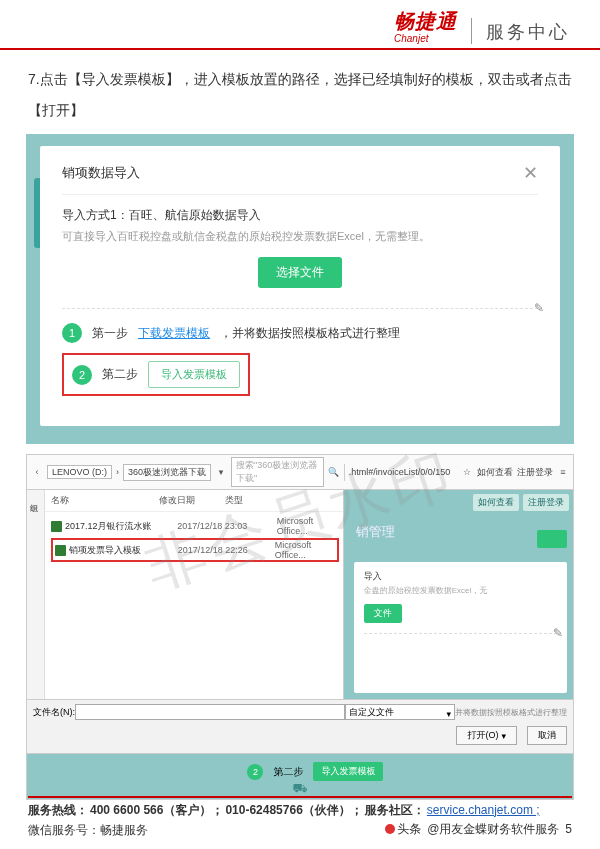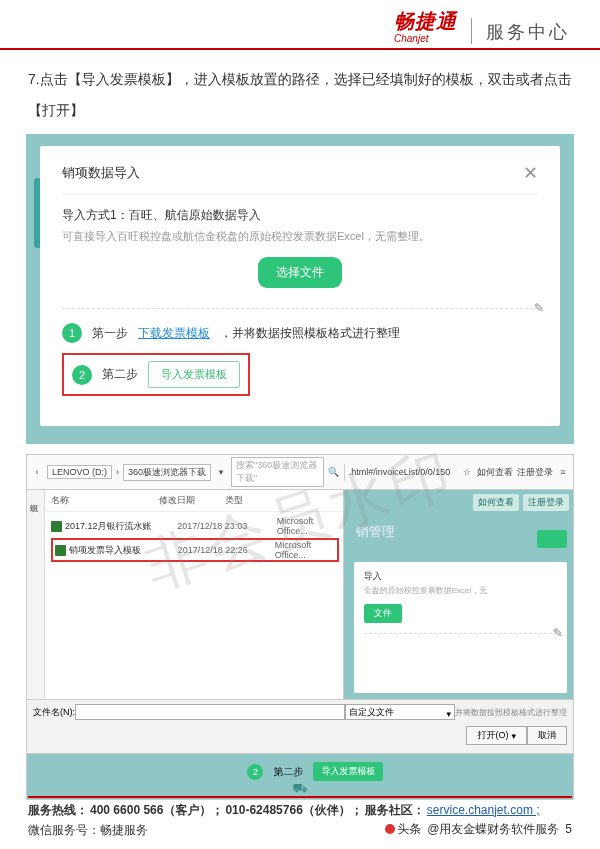--- a/index.html
+++ b/index.html
@@ -13,21 +13,21 @@
     .instruction { font-size: 14px; color: #333; padding: 14px 28px 0; line-height: 2.2; }
     .scrn-area { margin: 8px 26px 0; }
     
     .dlg1-wrap { background: #8fc7c6; padding: 12px 14px 18px; position: relative; }
     .dlg1-badge { position: absolute; left: 8px; top: 44px; width: 24px; height: 70px; background: #3ba39f; border-radius: 3px; }
     .dlg1 { background: #fff; border-radius: 2px; padding: 16px 22px 20px; position: relative; }
     .dlg1-title { display: flex; justify-content: space-between; align-items: center; font-size: 13px; color: #333; border-bottom: 1px solid #eee; padding-bottom: 10px; margin-bottom: 12px; }
     .close-x { font-size: 18px; color: #999; cursor: pointer; }
     .m1-t { font-size: 12px; color: #333; margin-bottom: 4px; }
     .m1-desc { font-size: 11px; color: #999; line-height: 1.6; }
-    .btn-green { display: inline-block; background: #2ec47a; color: #fff; font-size: 12px; padding: 7px 18px; border-radius: 9px; margin: 12px auto 6px; }
+    .btn-green { display: inline-block; background: #2ec47a; color: #fff; font-size: 12px; padding: 7px 18px; border-radius: 3px; margin: 12px auto 6px; }
     .center { text-align: center; }
     .divider { height: 0; border-top: 1px dashed #ddd; margin: 14px 0; position: relative; }
     .pen-icon { position: absolute; right: -6px; top: -8px; font-size: 12px; color: #888; }
     .step-row { display: flex; align-items: center; gap: 10px; font-size: 12px; color: #333; margin: 10px 0; }
     .step-num { width: 20px; height: 20px; border-radius: 50%; background: #2ec47a; color: #fff; display: flex; align-items: center; justify-content: center; font-size: 11px; }
     .link { color: #1e88e5; text-decoration: underline; }
     .btn-outline { border: 1px solid #8bd4a8; color: #3cb878; font-size: 11px; padding: 5px 12px; border-radius: 2px; }
     .step2-box { border: 2px solid #e03030; padding: 6px 8px; display: inline-flex; align-items: center; gap: 10px; }
     
     .fp-wrap { margin-top: 10px; position: relative; }
@@ -54,21 +54,21 @@
     .fp-r-badge { position: absolute; right: 6px; top: 40px; width: 30px; height: 18px; background: #2ec47a; border-radius: 2px; }
     .fp-r-panel { position: absolute; right: 6px; top: 72px; left: 10px; bottom: 6px; background: #fff; border-radius: 2px; font-size: 9px; padding: 8px 10px; }
     .fp-r-lbl { color: #444; }
     .fp-r-desc { color: #aaa; font-size: 8px; margin-top: 2px; }
     .mini-btn { display: inline-block; background: #2ec47a; color: #fff; padding: 3px 10px; border-radius: 2px; margin-top: 8px; font-size: 9px; }
     
     .fp-bottom { background: #f2f2f2; border: 1px solid #ccc; border-top: none; padding: 4px 6px 8px; font-size: 9px; }
     .fp-b-row1 { display: flex; align-items: center; }
     .fp-input { flex: 1; border: 1px solid #aaa; height: 16px; background: #fff; }
     .fp-sel2 { width: 110px; border: 1px solid #aaa; height: 16px; background: #fff; font-size: 9px; padding: 0 3px; display: flex; align-items: flex-end; justify-content: space-between; }
-    .fp-b-row2 { display: flex; justify-content: flex-end; margin-top: 6px; align-items: center; }
+    .fp-b-row2 { display: flex; justify-content: flex-end; gap: 10px; margin-top: 6px; align-items: center; }
     .fp-btn { border: 1px solid #aaa; background: #f8f8f8; padding: 2px 10px; font-size: 9px; display: flex; align-items: center; gap: 3px; }
     .fp-note { color: #888; font-size: 8px; margin-left: auto; }
     
     .lower-strip { background: #8fc7c6; border: 1px solid #ccc; border-top: none; padding: 8px 10px 18px; position: relative; }
     .mini-step { display: flex; align-items: center; gap: 10px; font-size: 10px; margin-left: 40%; }
     .mini-num { width: 16px; height: 16px; border-radius: 50%; background: #2ec47a; color: #fff; display: flex; align-items: center; justify-content: center; font-size: 9px; }
     .mini-out { background: #2ec47a; color: #fff; padding: 3px 8px; border-radius: 2px; font-size: 9px; }
     .truck { position: absolute; left: 50%; bottom: 2px; transform: translateX(-50%); font-size: 12px; color: #3a8c88; }
     
     .wm { position: absolute; left: 140px; top: 480px; font-size: 60px; color: rgba(140,140,140,0.22); transform: rotate(-18deg); pointer-events: none; font-weight: 400; letter-spacing: 4px; }

